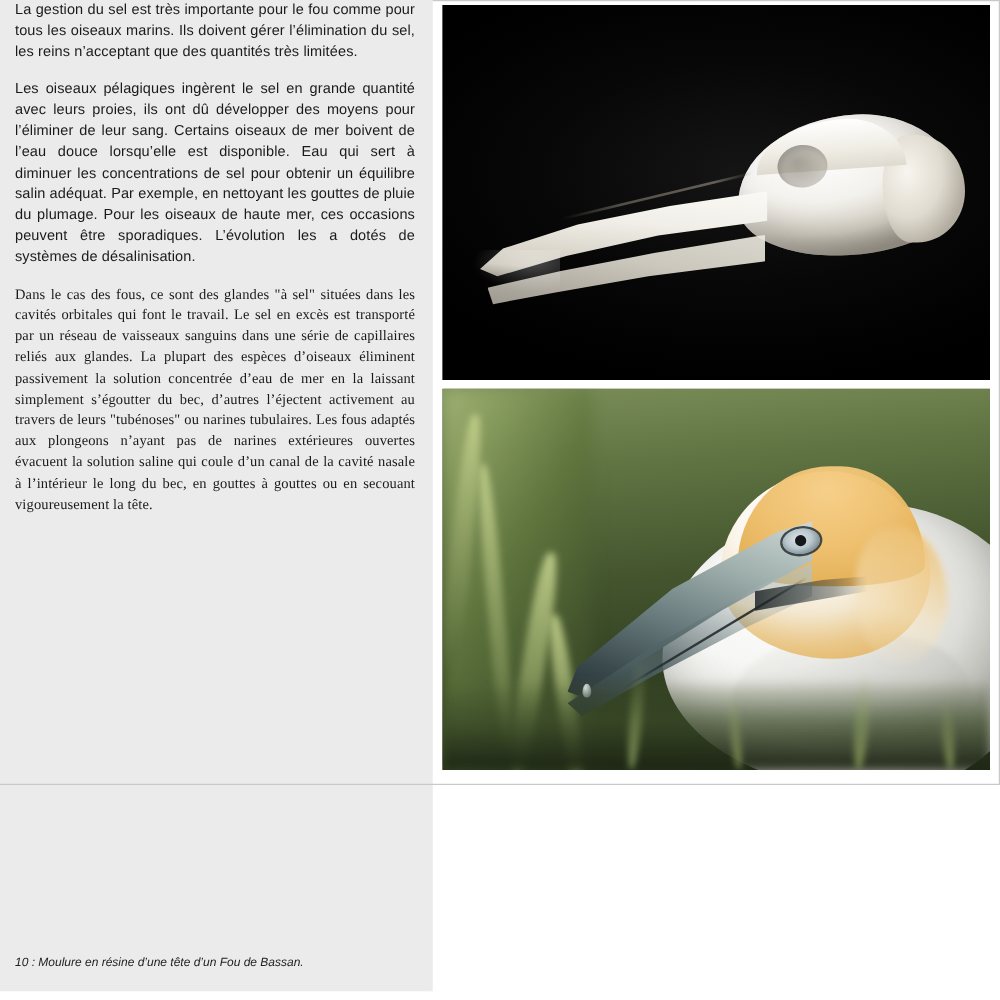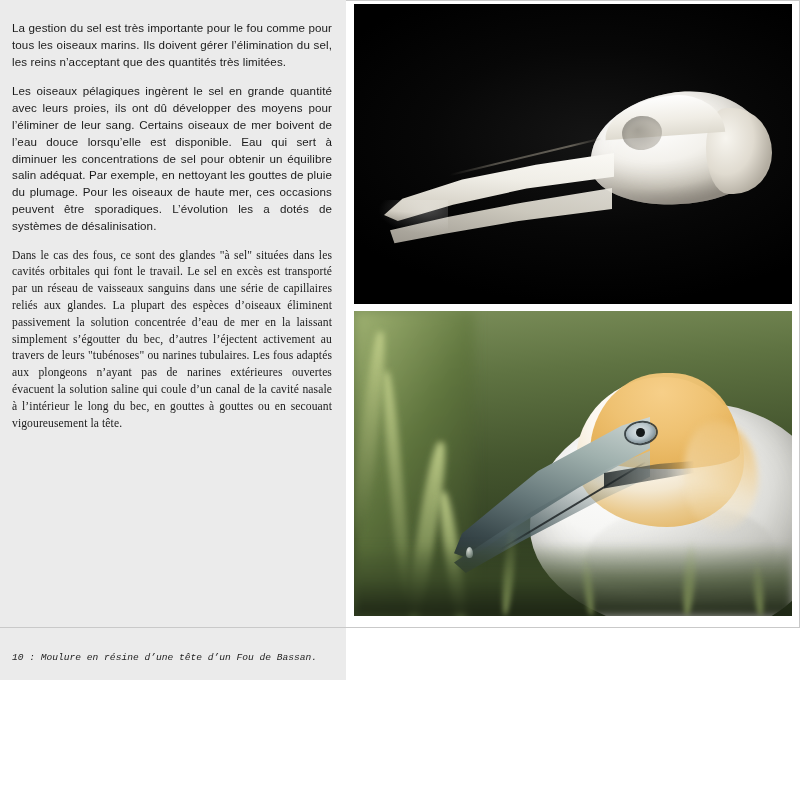--- a/index.html
+++ b/index.html
@@ -30,24 +30,24 @@
     height: 628px;
     background: #ffffff;
   }
 
   
   .text-column {
     position: absolute;
     left: 0;
     top: 0;
     width: 346px;
-    height: 680px;
+    height: 793px;
     background: #ebebeb;
     box-sizing: border-box;
-    padding: 20px 14px 10px 12px;
+    padding: 0 14px 10px 12px;
   }
   .text-column::after {
     
     content: "";
     position: absolute;
     right: 0;
     top: 0;
     width: 1px;
     height: 100%;
     background: #ebebeb;
@@ -64,21 +64,20 @@
   .para:last-of-type {
     margin-bottom: 0;
     font-family: Liberation Serif, serif;
   }
 
   .captions {
     position: absolute;
     left: 12px;
     bottom: 14px;
     width: 320px;
-    font-family: Liberation Mono, monospace;
   }
   .caption {
     font-size: 9.6px;
     font-style: italic;
     color: #222222;
     line-height: 1.55;
     margin: 0;
     white-space: nowrap;
   }
 

